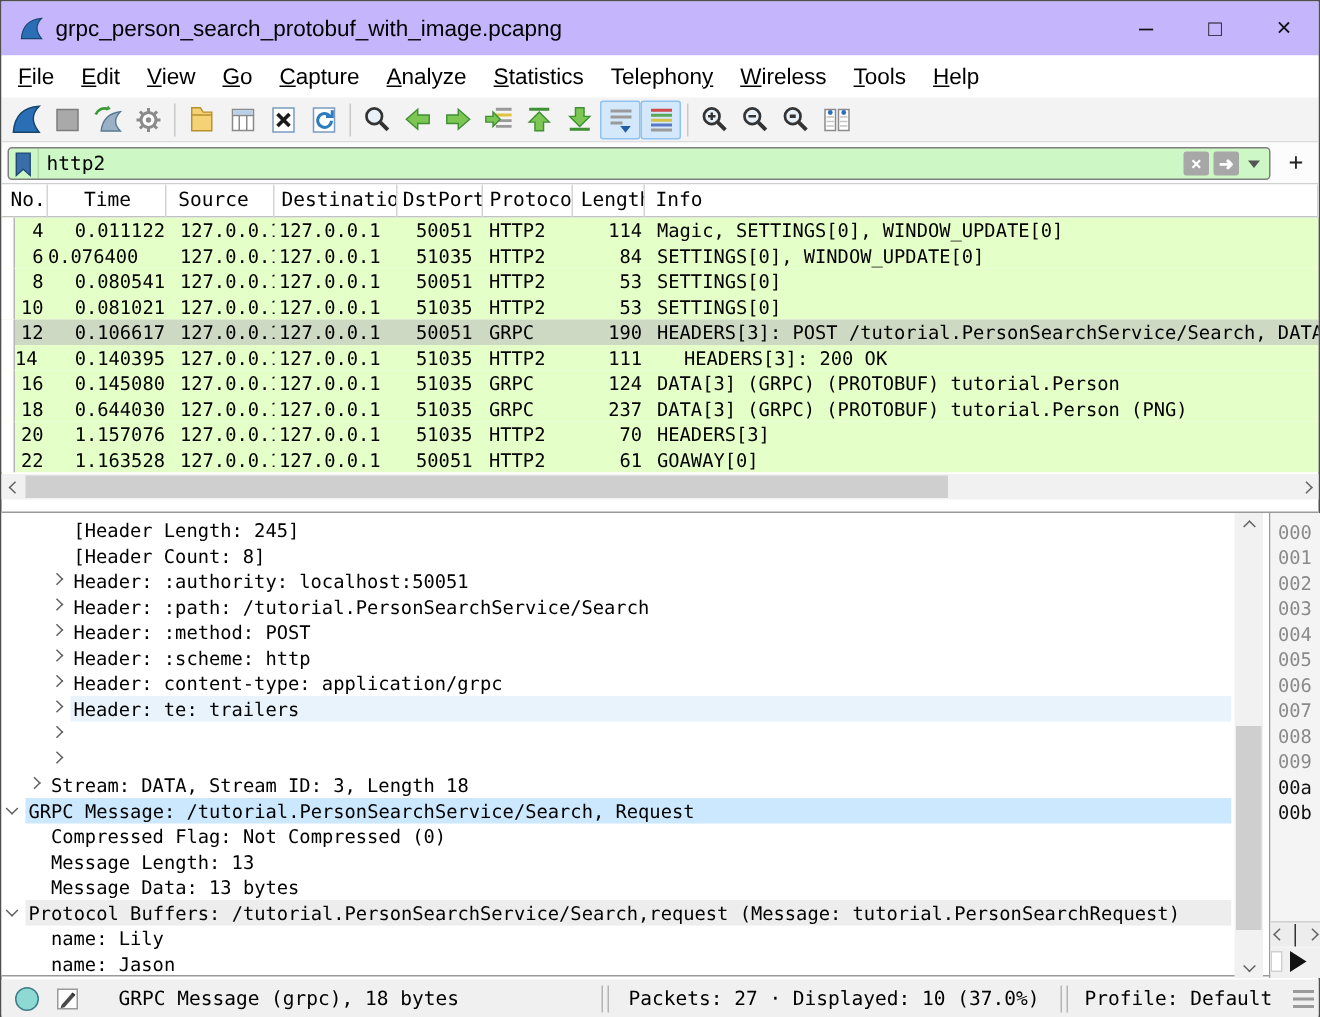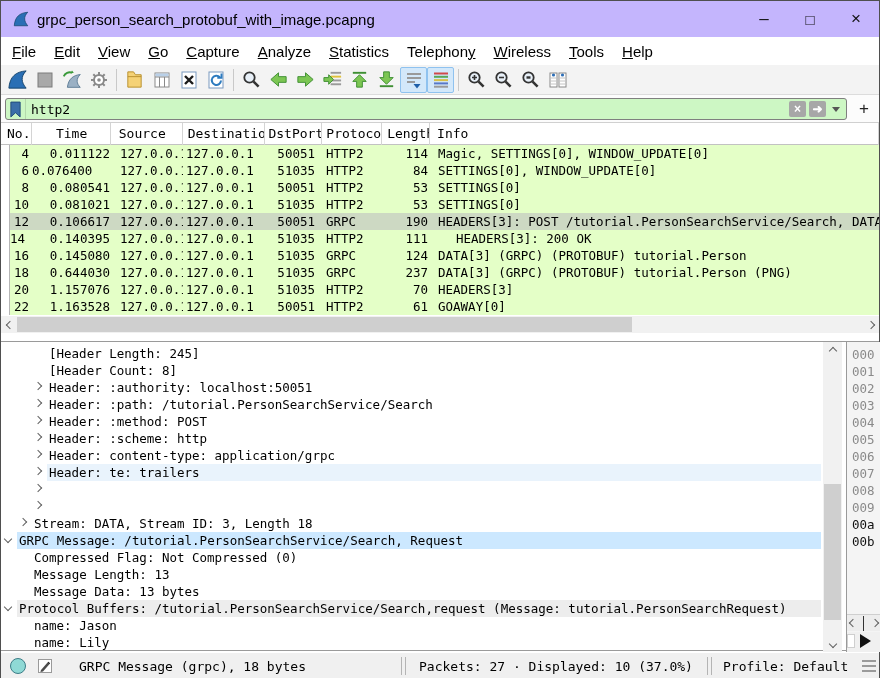--- a/index.html
+++ b/index.html
@@ -516,24 +516,24 @@
         </div>
         <div class="drow">
           <span class="dtext" style="left: 33px;">Message Data: 13 bytes</span>
         </div>
         <div class="drow">
           <div class="dhl" style="left: 16px; background: rgb(237, 237, 237);"></div>
           <span class="exp chev down" style="left: 4px;"></span>
           <span class="dtext" style="left: 18px;">Protocol Buffers: /tutorial.PersonSearchService/Search,request (Message: tutorial.PersonSearchRequest)</span>
         </div>
         <div class="drow">
+          <span class="dtext" style="left: 33px;">name: Lily</span>
+        </div>
+        <div class="drow">
           <span class="dtext" style="left: 33px;">name: Jason</span>
-        </div>
-        <div class="drow">
-          <span class="dtext" style="left: 33px;">name: Lily</span>
         </div>
       </div>
 
     <div class="vscroll">
       <div class="vs-arrow" style="top:0">
           <span class="chev up"></span>
         </div>
       <div class="vs-thumb"></div>
       <div class="vs-arrow" style="top:293px">
           <span class="chev down"></span>

